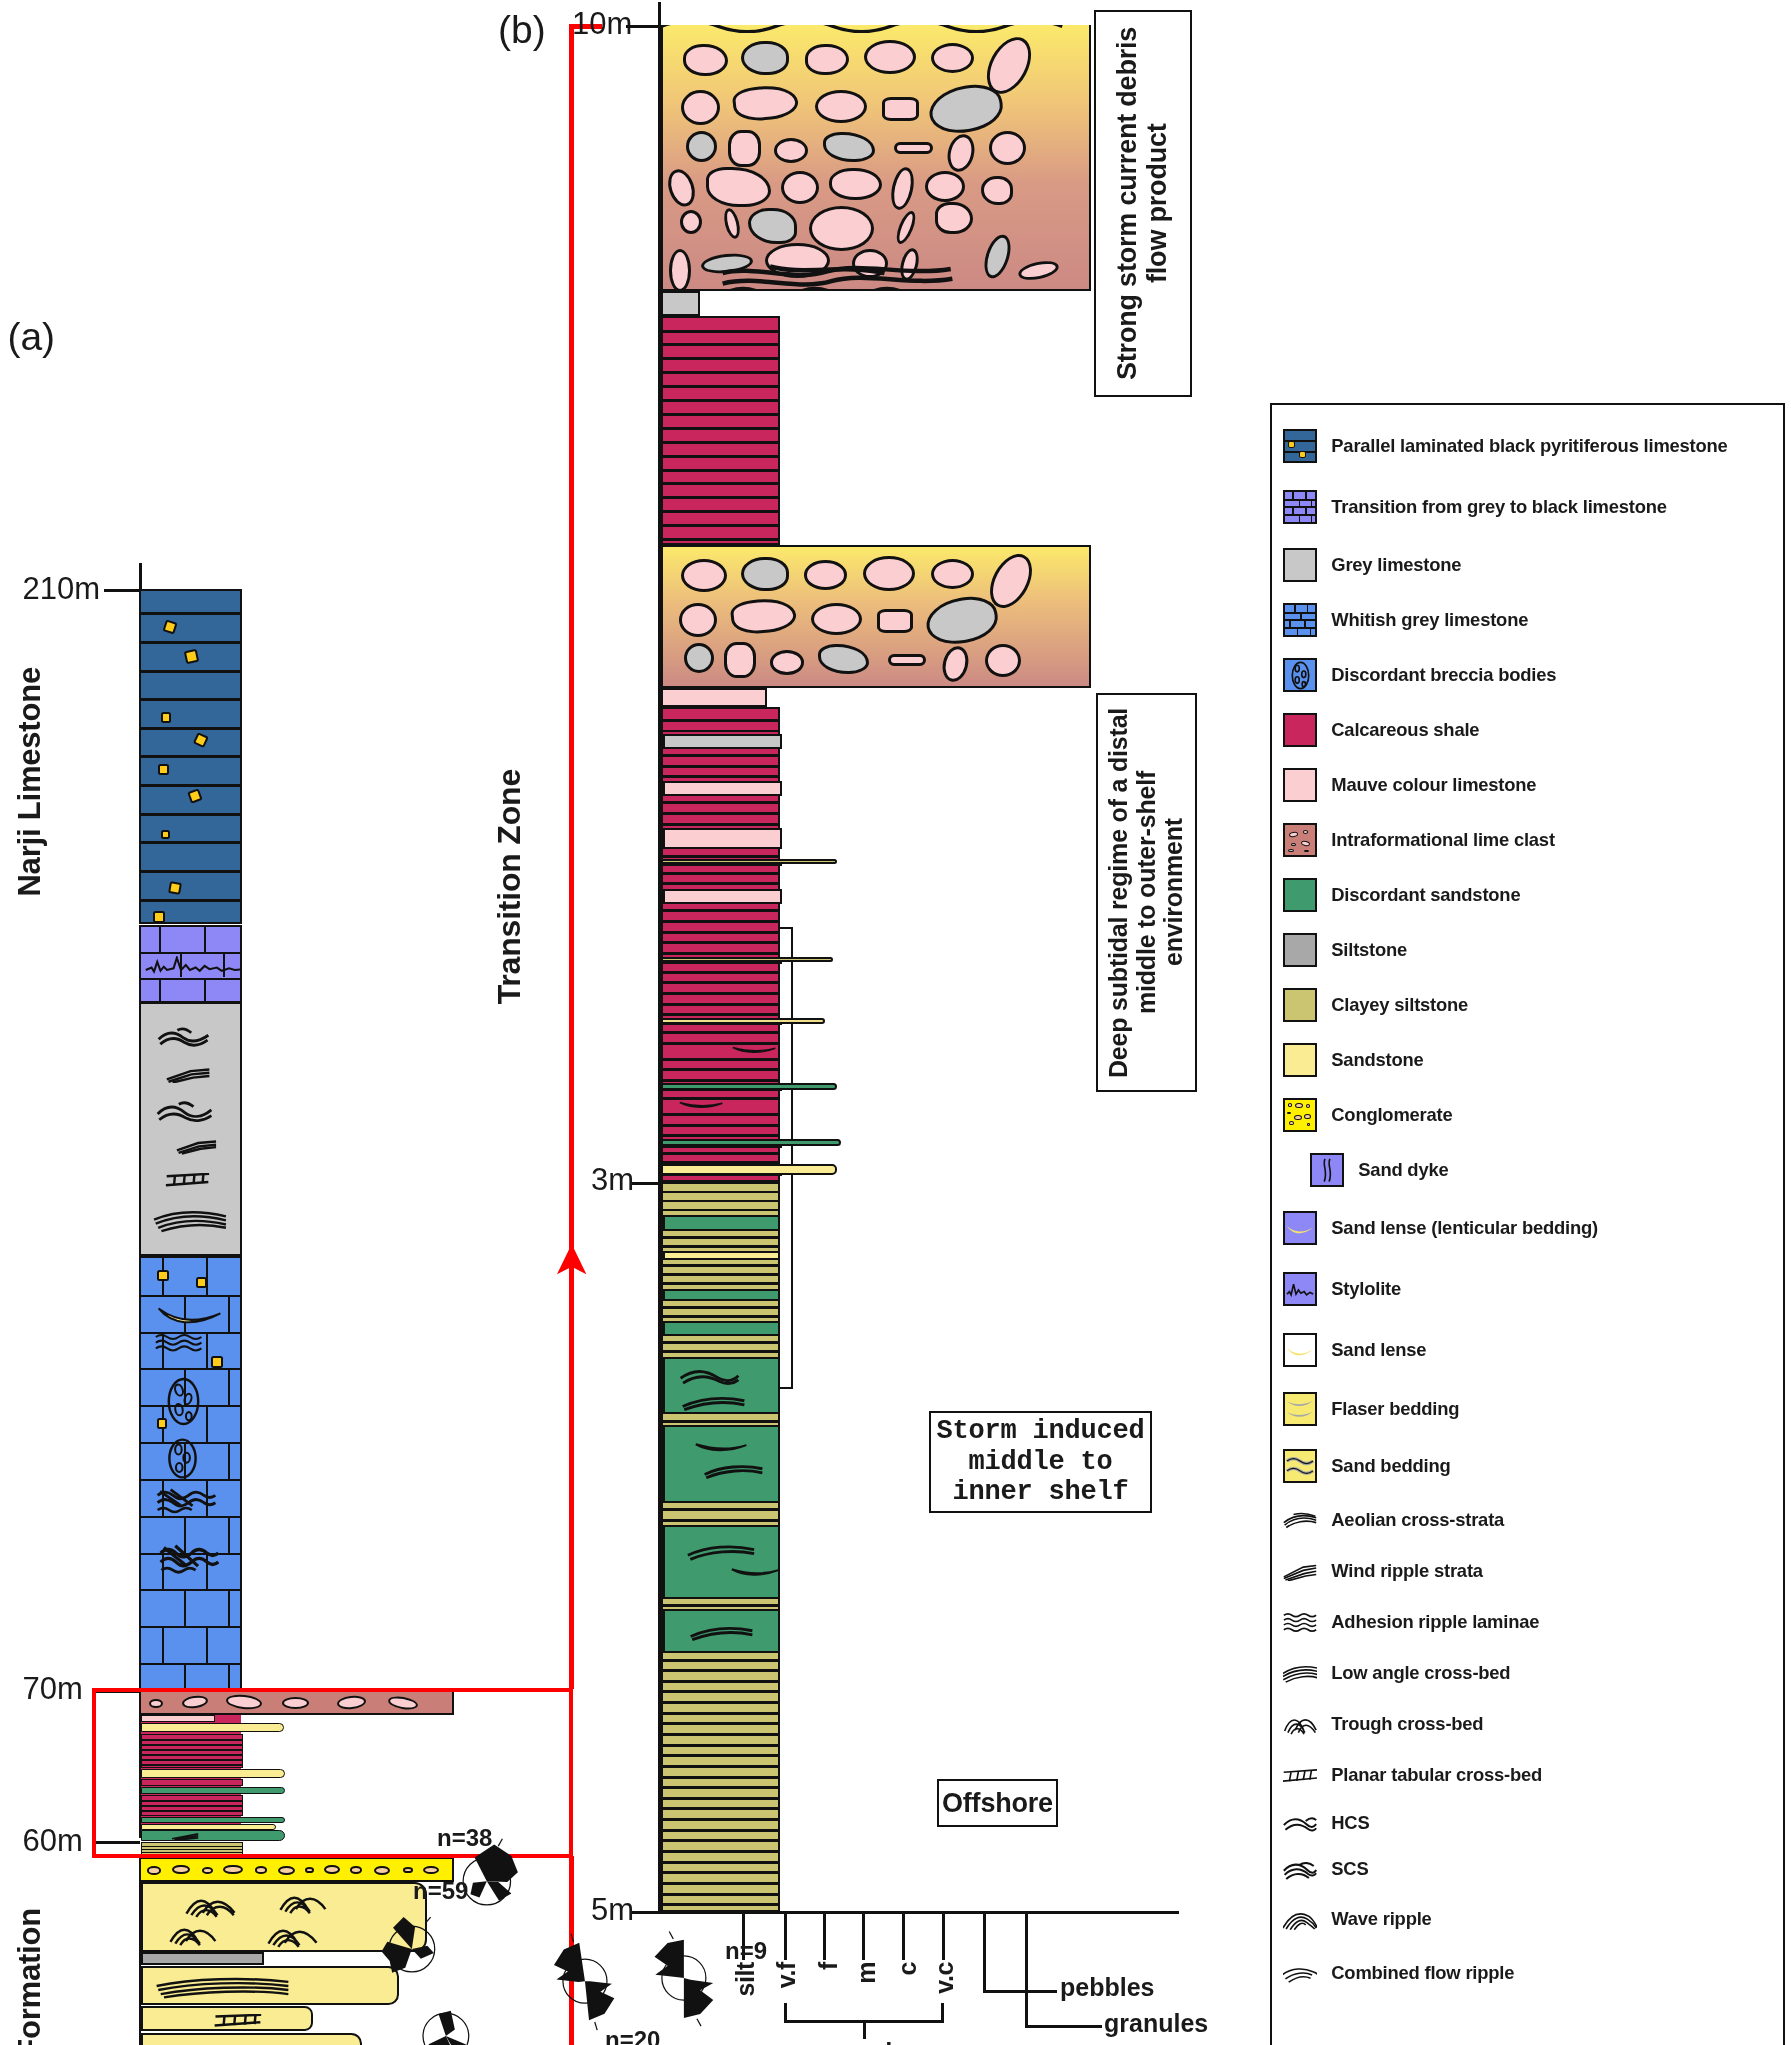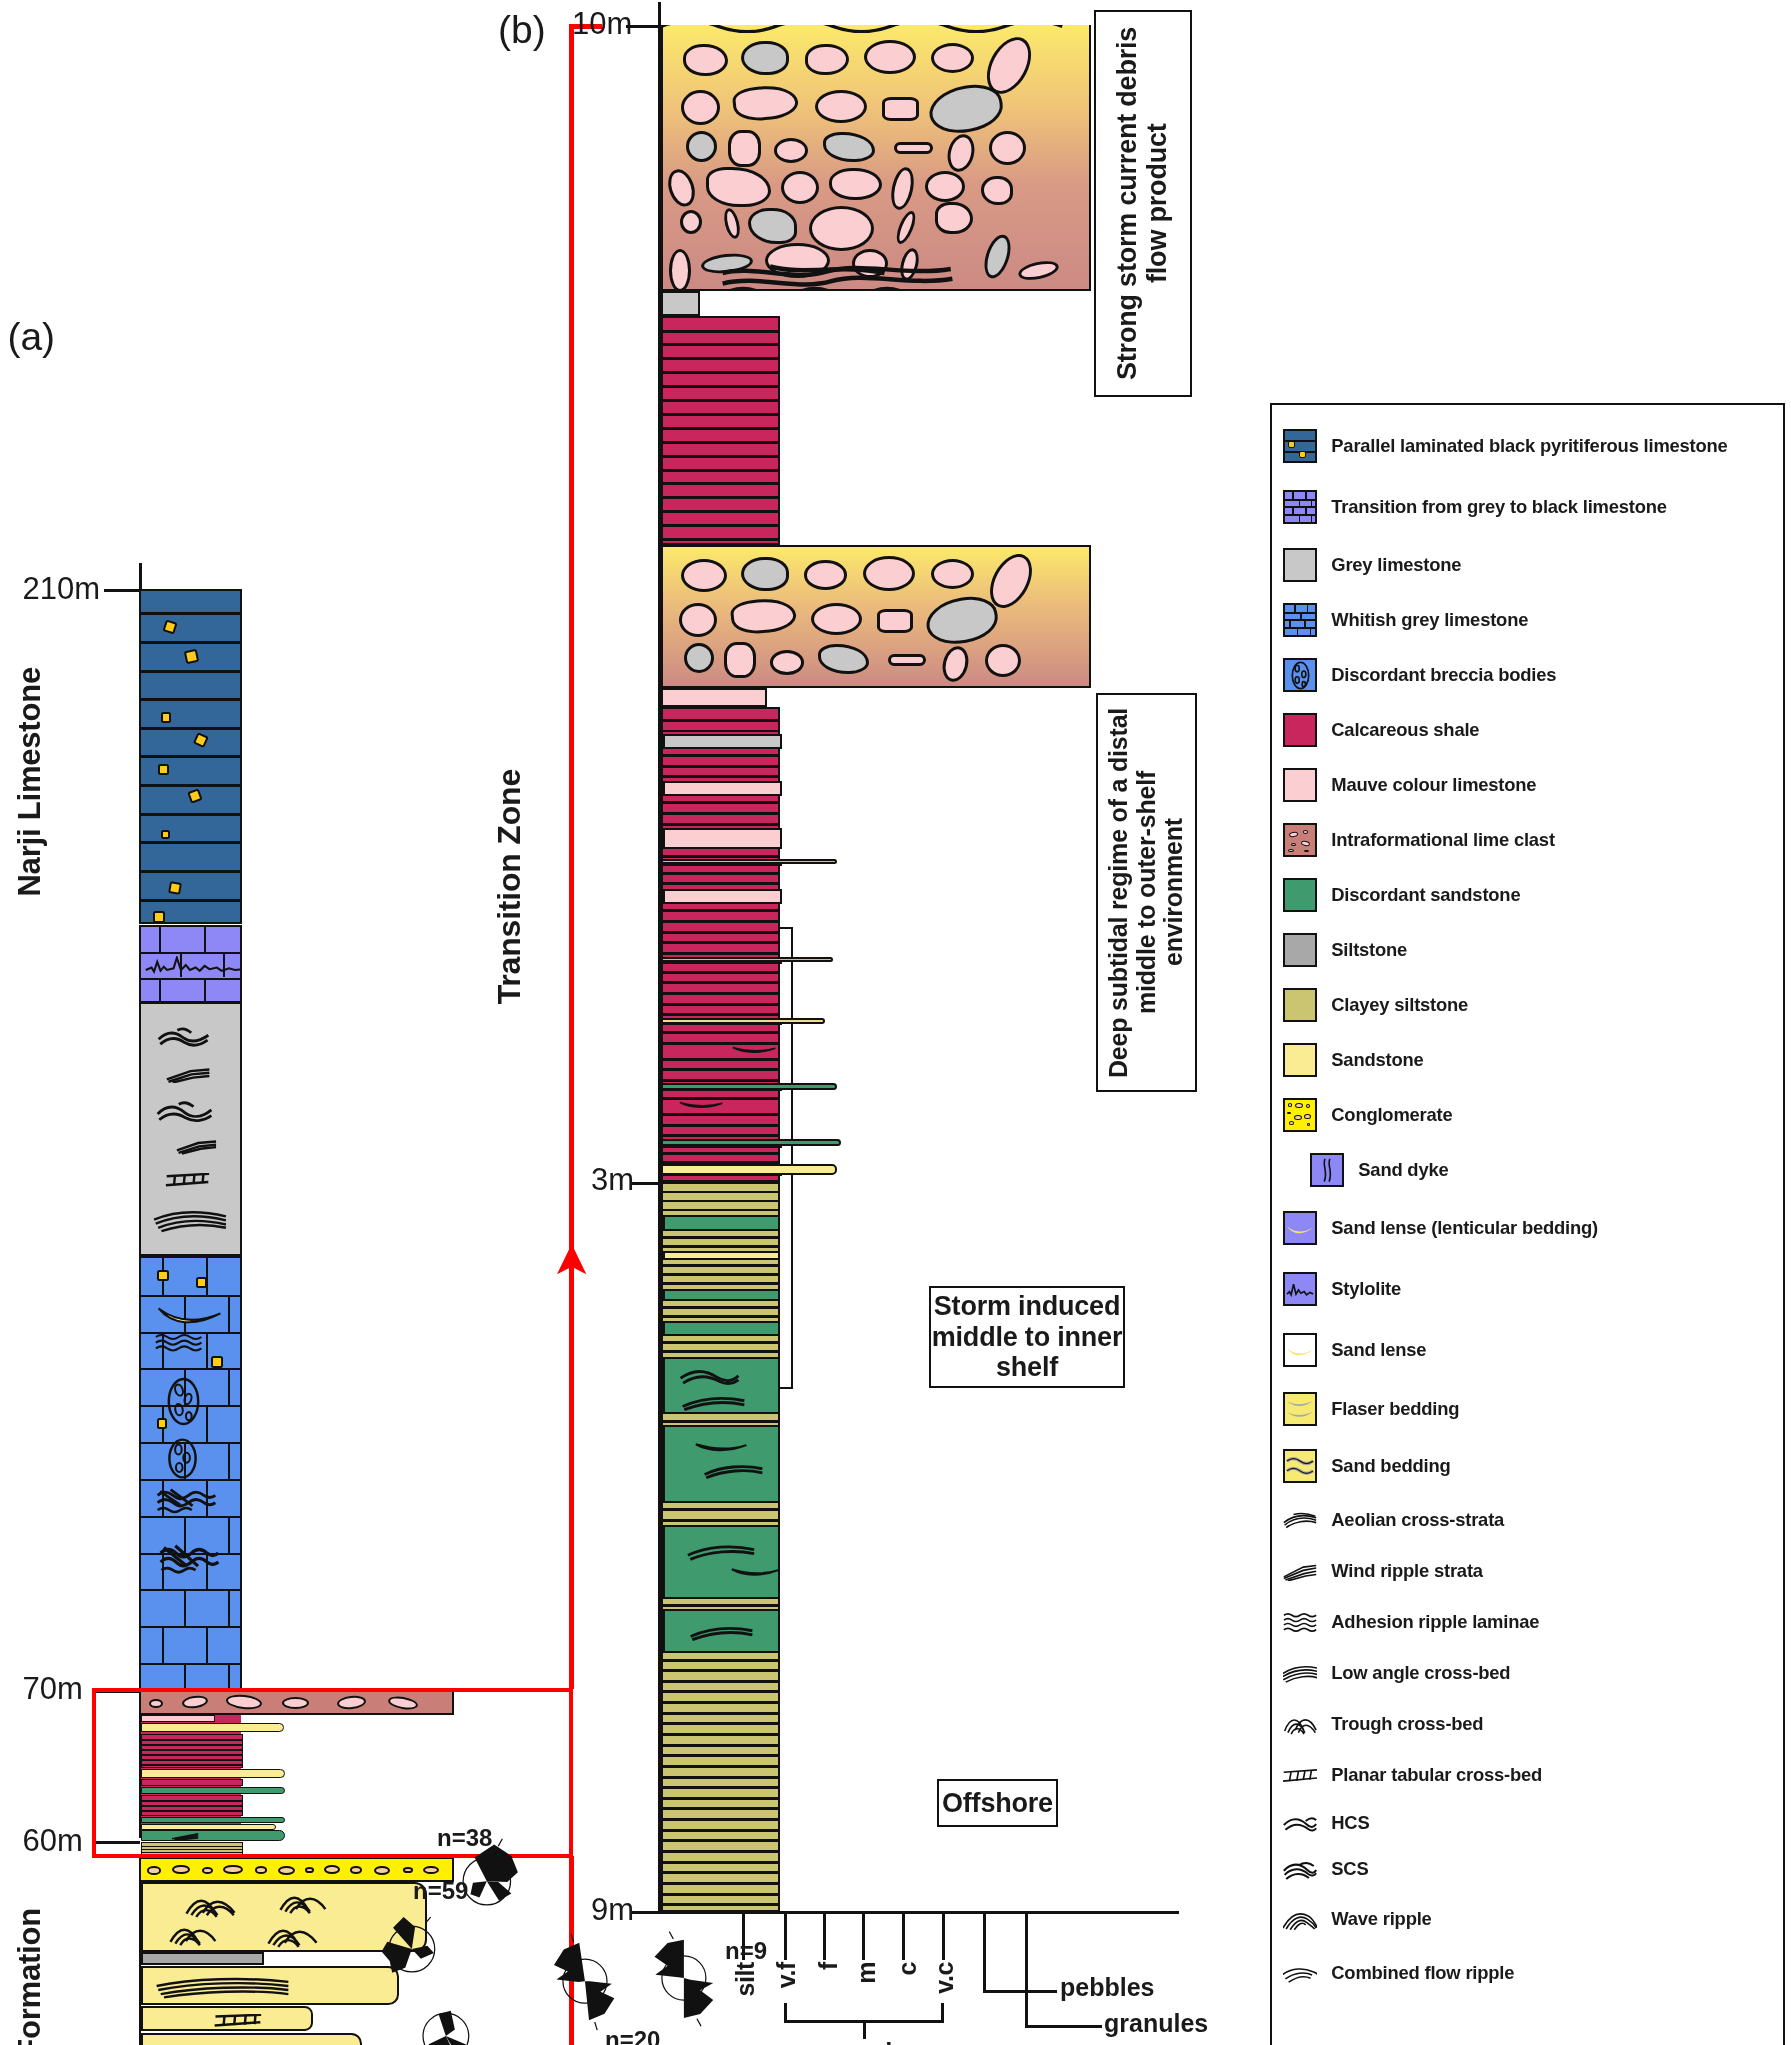--- a/index.html
+++ b/index.html
@@ -363,21 +363,21 @@
 
 <div class="abs vert-lr lbl" style="left:491px; top:769px; font-size:32px;">Transition Zone</div>
 
 <div class="abs tick-label" style="left:572px; top:6.1px;">10m</div>
 <div class="abs tick-line" style="left:626px; top:25px; width:33px;"></div>
 <div class="abs axis-v" style="left:658px; top:2px; height:24.5px;"></div>
 
 <div class="abs tick-label" style="left:591px; top:1162px;">3m</div>
 <div class="abs tick-line" style="left:632px; top:1182px; width:28px;"></div>
 
-<div class="abs tick-label" style="left:591px; top:1892px;">9m</div>
+<div class="abs tick-label" style="left:591px; top:1892px;">5m</div>
 <div class="abs tick-line" style="left:632px; top:1911px; width:28px;"></div>
 
 <div class="abs" style="left:658px; top:25px; width:2.9px; height:1889px; background:#111;"></div>
 
 <div class="abs" style="left:661px; top:25px; width:430px; height:266px;
             background:linear-gradient(180deg,#fbe96b 0%,#f0c578 30%,#d99a85 60%,#cc8a84 100%);
             border:2.9px solid #111; border-top:none; overflow:hidden;">
   <svg class="abs" style="left:-1.6px; top:-10.6px;" width="434" height="19" viewBox="0 0 1060 46">
     <path d="M0 30 q70 -26 140 0 q70 26 140 0 q70 -26 140 0 q70 26 140 0 q70 -26 140 0 q70 26 140 0 q70 -26 140 0" fill="#fbe96b" stroke="#111" stroke-width="8"></path>
   </svg>
@@ -614,21 +614,21 @@
 </div>
 
 <div class="abs bx" style="left:1094px; top:10.2px; width:98px; height:387px;">
   <div class="vert-lr lbl" style="font-size:27px; line-height:1.10;">Strong storm current debris flow product</div>
 </div>
 
 <div class="abs bx" style="left:1096px; top:693px; width:101px; height:399px;">
   <div class="vert-lr lbl" style="font-size:25px; line-height:1.10;">Deep subtidal regime of a distal middle to outer-shelf environment</div>
 </div>
 
-<div class="abs bx" style="left:929px; top:1286px; width:196px; height:102px;">
+<div class="abs bx" style="left:929px; top:1411px; width:223px; height:102px;font-family:Liberation Mono, monospace;">
   <div class="lbl" style="font-size:27px; line-height:1.14;">Storm induced middle to inner shelf</div>
 </div>
 
 <div class="abs bx" style="left:937px; top:1779px; width:121px; height:48px;">
   <div class="lbl" style="font-size:27px;">Offshore</div>
 </div>
 
 <div class="gs-axis" style="left:661px; top:1911px; width:573px; height:164px;">
   <div class="gs-base" style="left:0; top:0; width:518px;"></div>
   <div class="gs-stem" style="left:81px; top:3.3px; height:46px;"></div>

